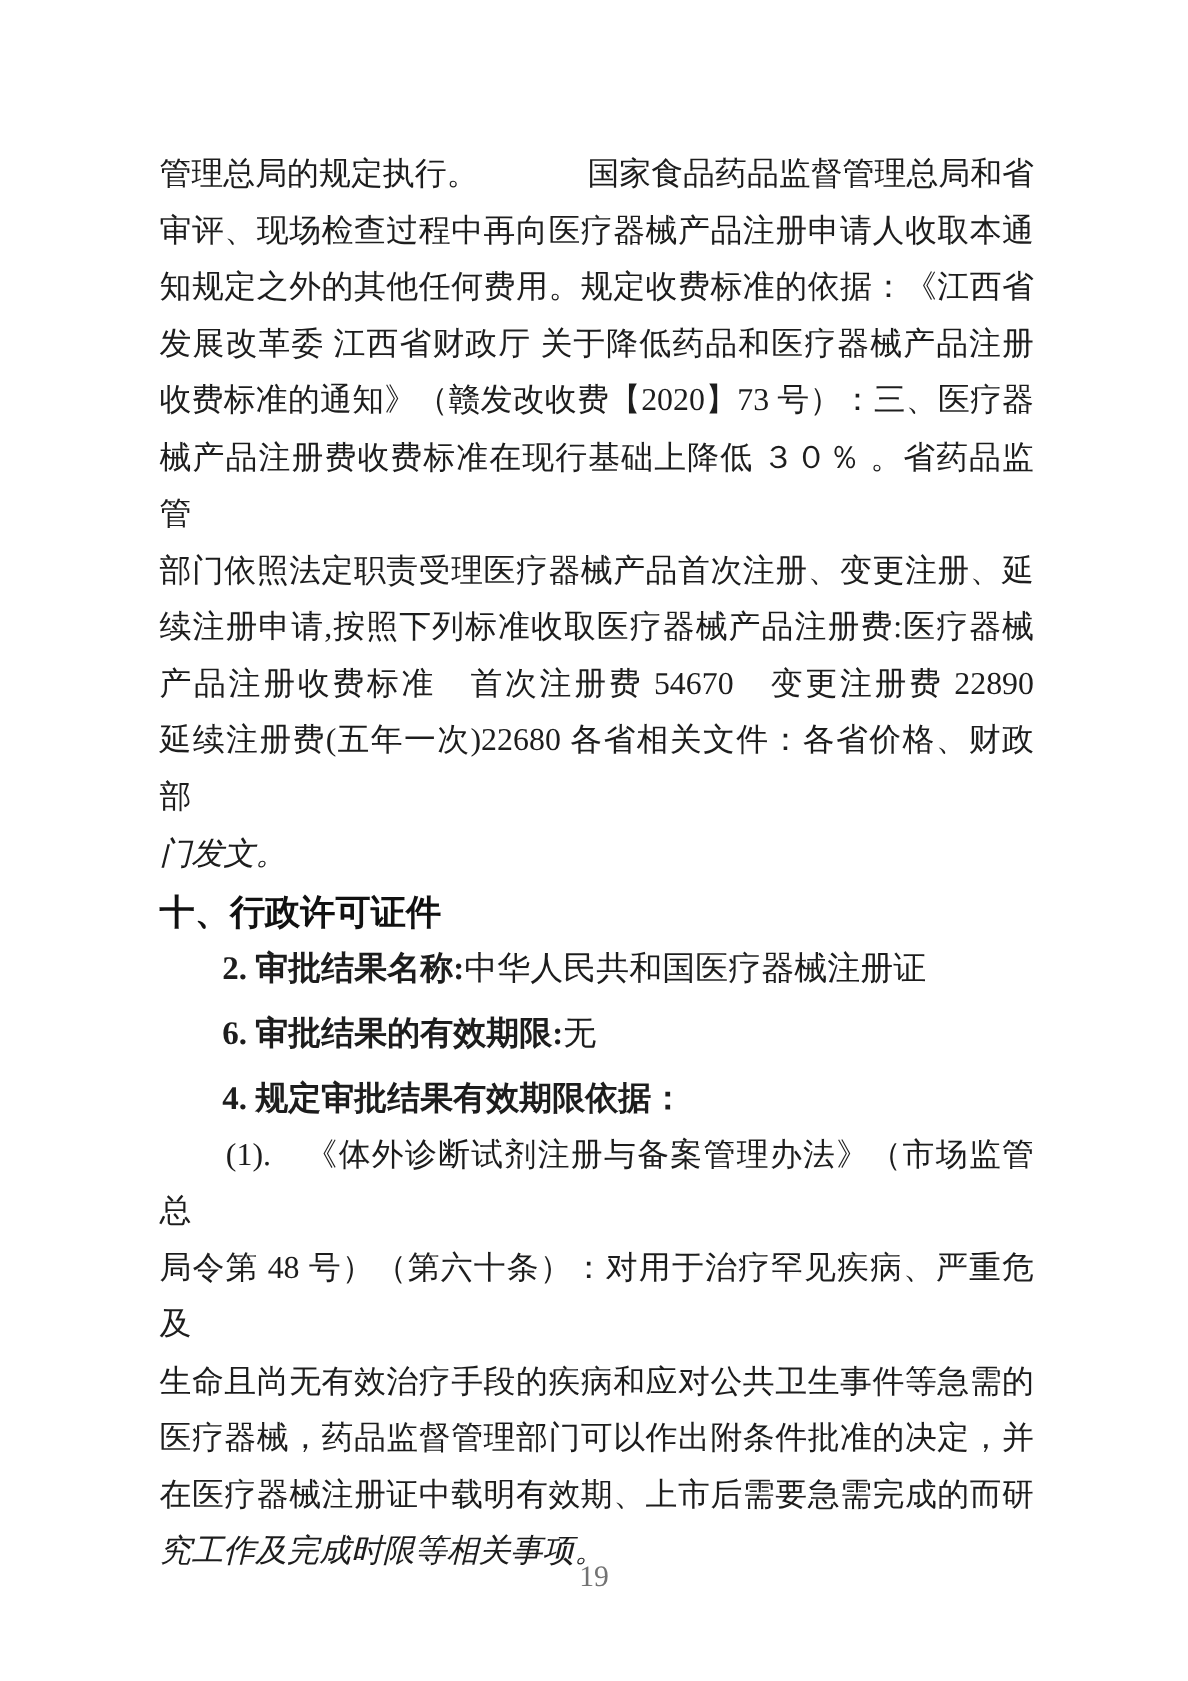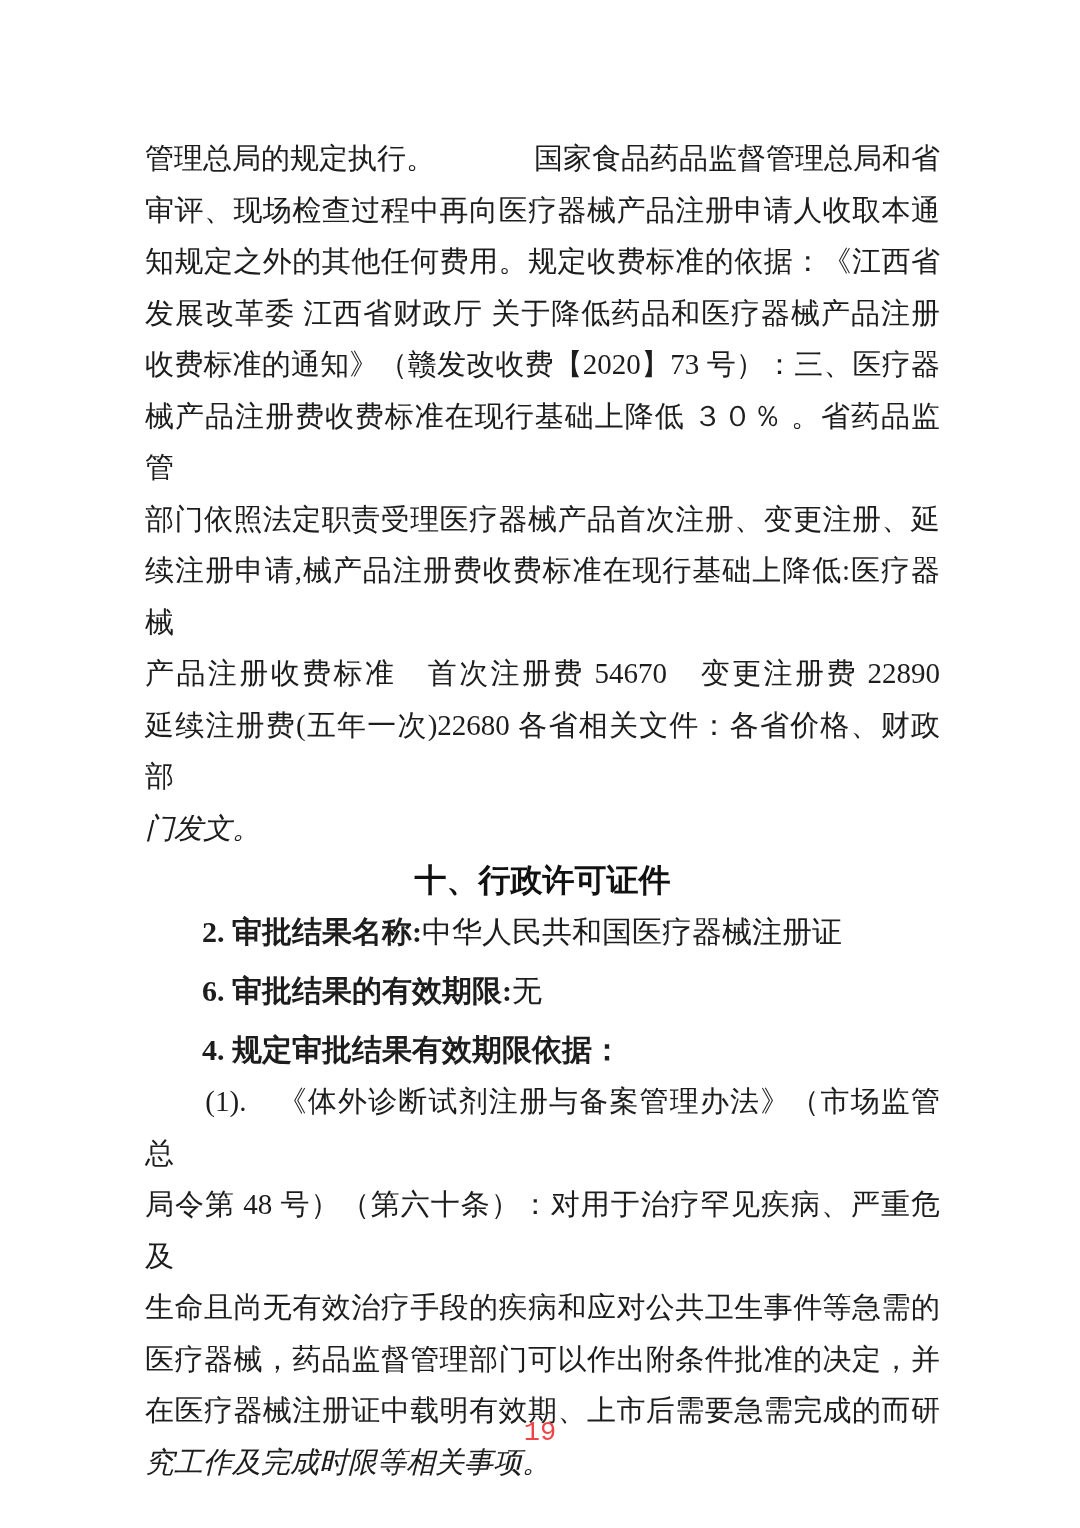--- a/index.html
+++ b/index.html
@@ -33,41 +33,40 @@
     text-align: left;
     text-align-last: left;
   }
   .heading {
     margin: 0;
     font-family: "Liberation Sans", "DejaVu Sans", sans-serif;
     font-weight: 700;
     font-size: 32px;
     line-height: 52px;
     color: #111111;
-    text-align: center;
   }
   .items { margin-top: 0; }
   .item {
     font-size: 30px;
     line-height: 52px;
     padding-left: 57px;
     margin-bottom: 7px;
   }
   .item:last-child { margin-bottom: 0; }
   .item-label { font-weight: 700; }
   .item-value { font-weight: 400; }
   .page-number {
     position: absolute;
     top: 1418px;
     left: 0;
     width: 100%;
     text-align: center;
-    font-family: Liberation Mono, monospace;
+    font-family: Liberation Serif, serif;
     font-size: 27px;
-    color: #ef4444;
+    color: #737373;
   }
 </style>
 </head>
 <body>
 
 <div class="page">
   <div class="body-text">
 
     <div class="para">
       <div class="line split">
@@ -82,21 +81,21 @@
           <div class="line">知规定之外的其他任何费用。规定收费标准的依据：《江西省</div>
 
           <div class="line">发展改革委 江西省财政厅 关于降低药品和医疗器械产品注册</div>
 
           <div class="line">收费标准的通知》（赣发改收费【2020】73 号）：三、医疗器</div>
 
           <div class="line">械产品注册费收费标准在现行基础上降低 ３０％ 。省药品监管</div>
 
           <div class="line">部门依照法定职责受理医疗器械产品首次注册、变更注册、延</div>
 
-          <div class="line">续注册申请,械产品注册费收费标准在现行基础上降低:医疗器械</div>
+          <div class="line">续注册申请,按照下列标准收取医疗器械产品注册费:医疗器械</div>
 
           <div class="line">产品注册收费标准　首次注册费 54670　变更注册费 22890</div>
 
           <div class="line">延续注册费(五年一次)22680 各省相关文件：各省价格、财政部</div>
 
           <div class="line">门发文。</div>
         </div>
     </div>
 
     <h2 class="heading">十、行政许可证件</h2>

